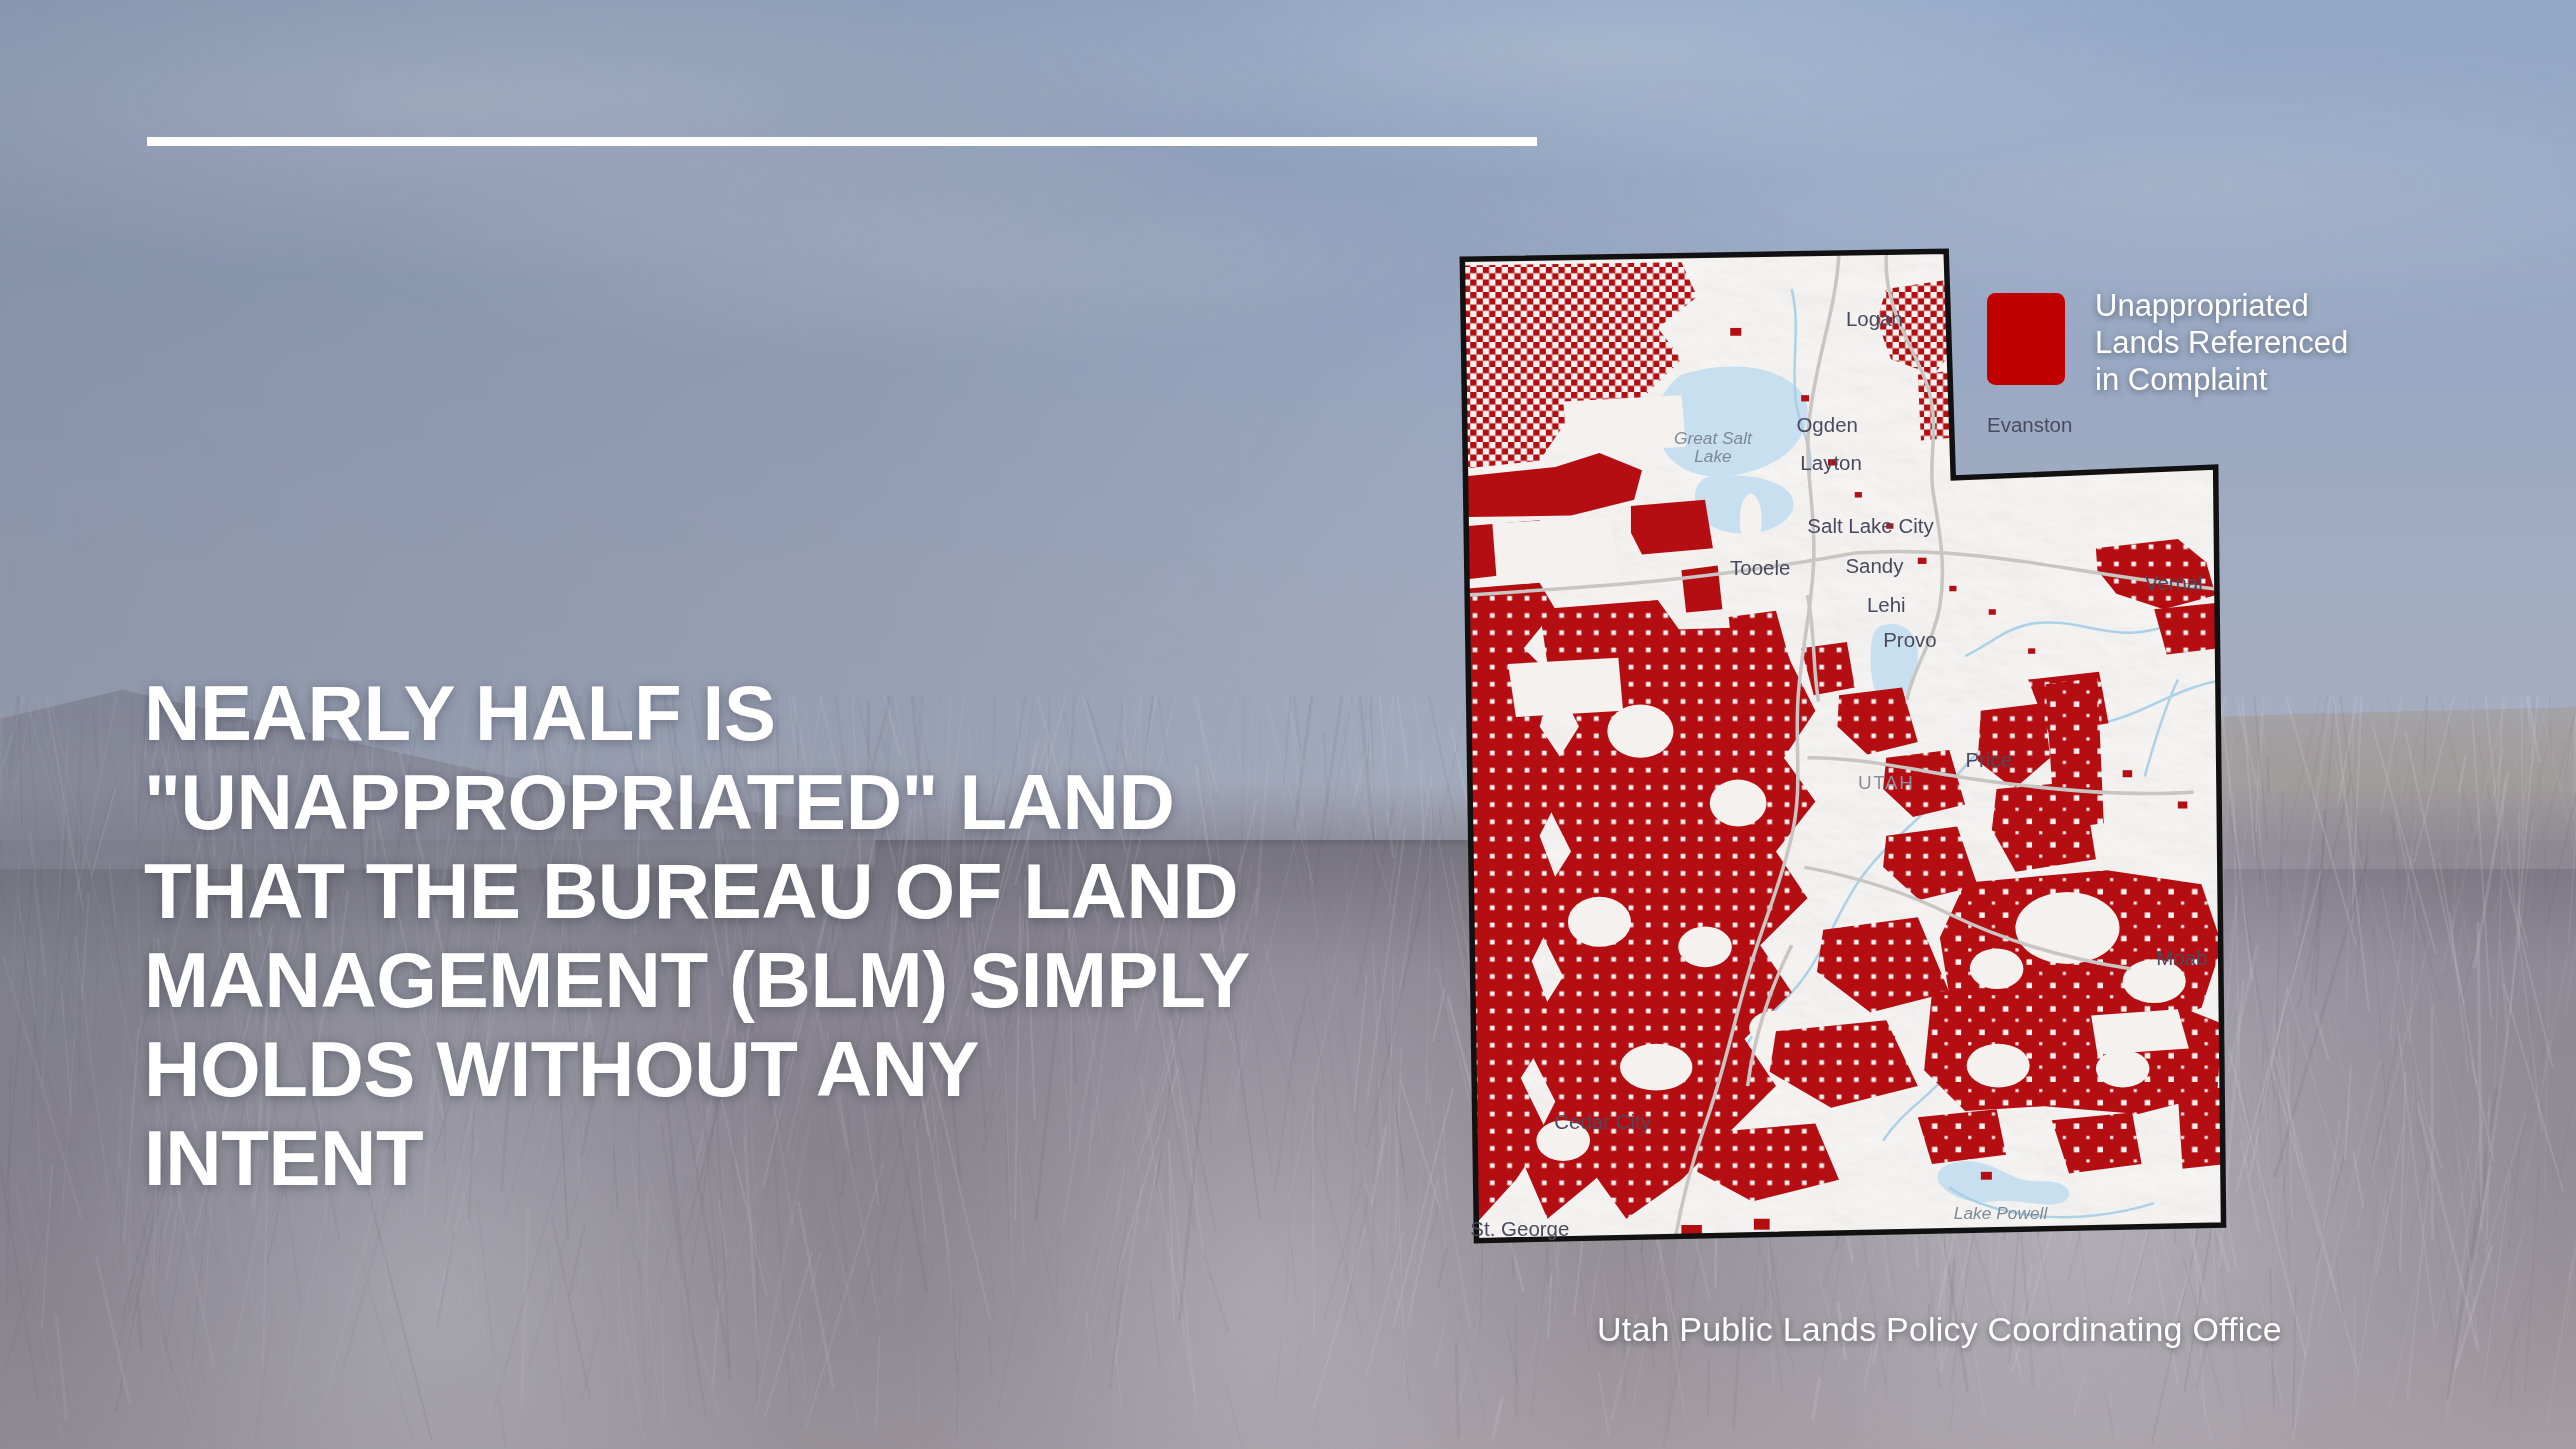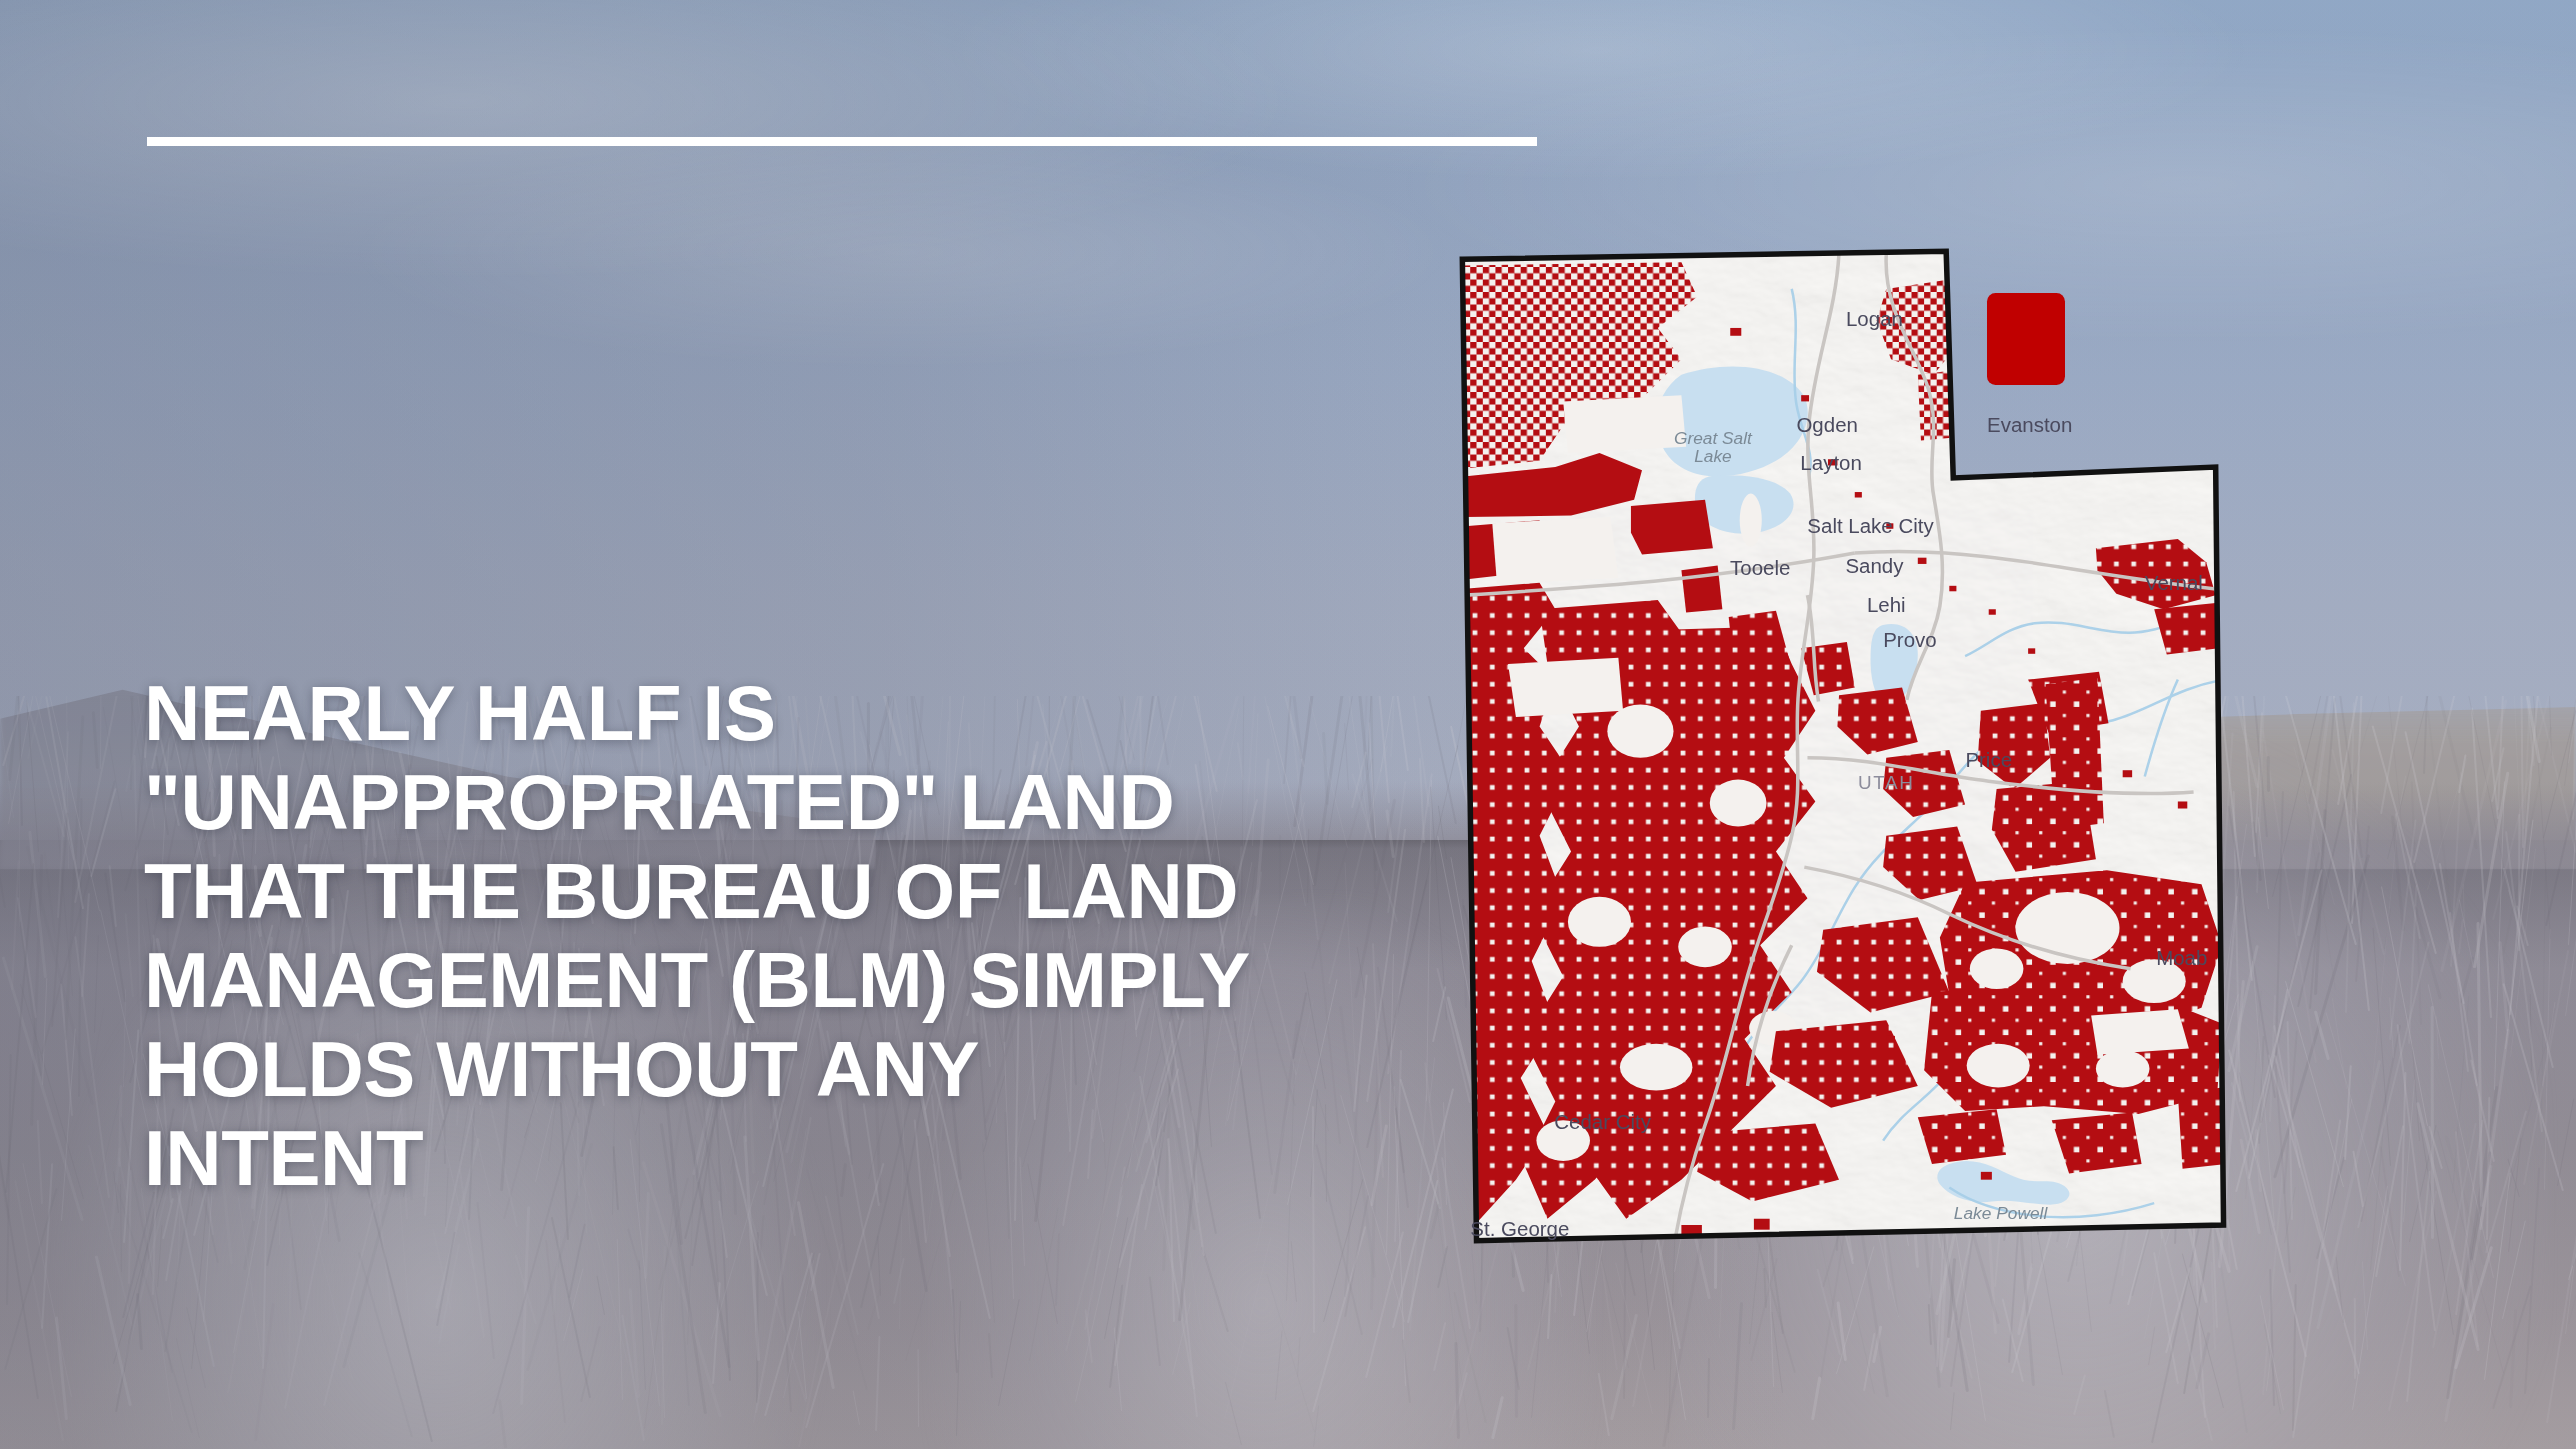--- a/index.html
+++ b/index.html
@@ -1732,17 +1732,23 @@
           <text x="95" y="1272" text-anchor="middle" font-family="&quot;Liberation Sans&quot;, sans-serif" fill="#4a4a5e" font-size="26">St. George</text>
           <text x="340" y="258" text-anchor="middle" font-family="&quot;Liberation Sans&quot;, sans-serif" fill="#7b8a96" font-size="22" font-style="italic"><tspan x="340" dy="0">Great Salt</tspan><tspan x="340" dy="24">Lake</tspan></text>
           <text x="705" y="1250" text-anchor="middle" font-family="&quot;Liberation Sans&quot;, sans-serif" fill="#7b8a96" font-size="22" font-style="italic">Lake Powell</text>
           <text x="560" y="700" text-anchor="middle" font-family="&quot;Liberation Sans&quot;, sans-serif" fill="#8d8d9c" font-size="24" letter-spacing="2">UTAH</text>
         </g>
     </svg>
   </div>
 
   <div class="legend">
     <div class="swatch" style="background: rgb(192, 0, 0);"></div>
+    <div class="ltext">
+      <div>Unappropriated</div>
+      <div>Lands Referenced</div>
+      <div>in Complaint</div>
+    </div>
   </div>
 
+  <div class="caption">Utah Public Lands Policy Coordinating Office</div>
 
 </div>
 
 
 </body></html>

